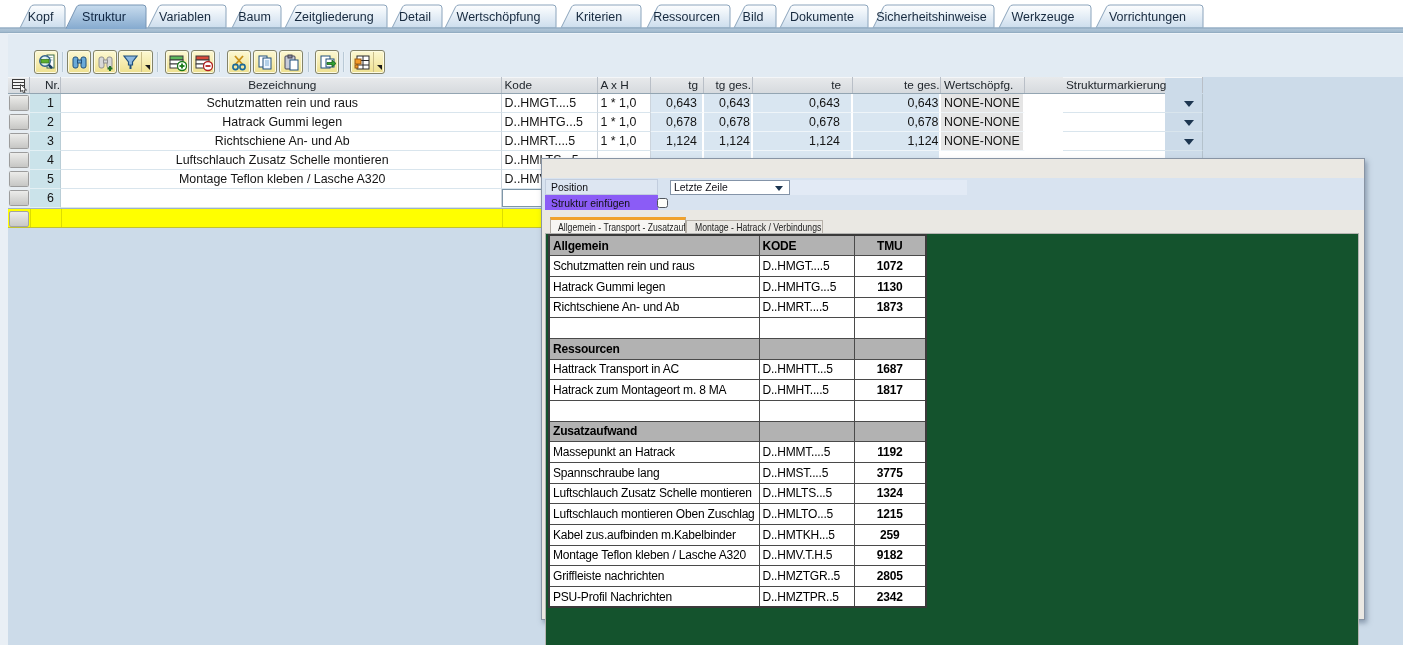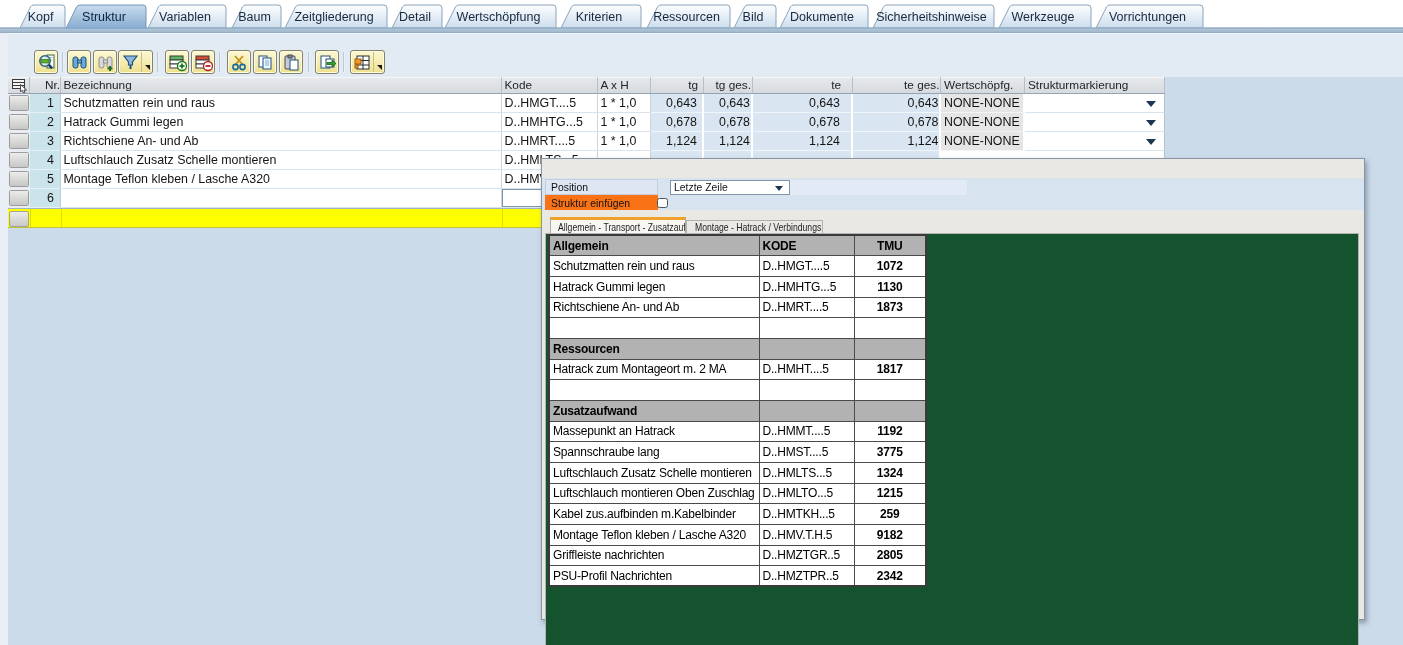--- a/index.html
+++ b/index.html
@@ -21,33 +21,33 @@
 
 #mtable { position:absolute; left:8px; top:77px; width:1157px; }
 .mrow { position:relative; width:1157px; }
 .mcell { position:absolute; top:0; height:100%; font-size:12.4px; line-height:19px; color:#141414; white-space:nowrap; overflow:hidden; }
 .hdr { height:17px; background:linear-gradient(#e8eaec,#d6dade); border-bottom:1px solid #93a5b2; }
 .hdr .mcell { font-size:11.8px; line-height:17px; color:#20262c; border-right:1px solid #b9bfc7; box-shadow:inset 0 1px 0 #f4f6f8; }
 .drow { height:19px; background:#ffffff; }
 .c-sel { left:0; width:22px; background:#e7edf2; }
 .selbtn { position:absolute; left:1px; top:1px; right:1px; bottom:2px; background:linear-gradient(#ececea,#c6c6c4); border:1px solid #9c9c9c; border-radius:1.5px; }
 .c-nr { left:22px; width:31px; background:#cbe3ea; text-align:right; padding-right:6px; border-right:1px solid #b9cdd6; }
-.c-bez { left:53px; width:441px; padding-left:2.5px; border-right:1px solid #ccd4dc; }
+.c-bez { left:53px; width:441px; padding-left:2.5px; border-right:1px solid #ccd4dc;text-align:center; }
 .c-kode { left:494px; width:96px; padding-left:2.5px; border-right:1px solid #ccd4dc; }
 .c-axh { left:590px; width:53px; padding-left:2.5px; border-right:1px solid #ccd4dc; }
 .c-tg { left:643px; width:53px; background:#d9e6f1; text-align:right; padding-right:5px; border-right:2px solid #fff; }
 .c-tgg { left:696px; width:49px; background:#d9e6f1; text-align:right; padding-right:1px; border-right:2px solid #fff; }
 .c-te { left:745px; width:100px; background:#d9e6f1; text-align:right; padding-right:11px; border-right:2px solid #fff; }
 .c-teg { left:845px; width:88px; background:#d9e6f1; text-align:right; padding-right:0.5px; border-right:2px solid #fff; }
 .c-wert { left:933px; width:84px; background:#e5e5e5; padding-left:3px; border-right:2px solid #fff; }
 .c-struk { left:1017px; width:140px; border-right:1px solid #b4c2cc; }
 .hdr .c-nr,.hdr .c-tg,.hdr .c-tgg,.hdr .c-te,.hdr .c-teg { background:transparent; text-align:right; }
 .hdr .c-nr { padding-right:0px; }
 .hdr .c-bez,.hdr .c-kode,.hdr .c-axh,.hdr .c-wert,.hdr .c-struk { background:transparent; }
-.hdr .c-struk,.c-struk { padding-left:3px; }
+.hdr .c-struk,.c-struk { padding-left:3px;margin-left:38px; }
 .drow .mcell { border-bottom:1px solid #d9e5ed; }
 .drow .c-tg,.drow .c-tgg,.drow .c-te,.drow .c-teg,.drow .c-wert { border-bottom:1px solid #eff5f9; }
 .drow .c-nr { border-bottom:1px solid #e4f0f4; }
 .drow .c-sel { border-bottom:none; }
 .arrow-dd { position:absolute; right:8px; top:7px; width:0; height:0; border-left:5px solid transparent; border-right:5px solid transparent; border-top:6px solid #1c3550; }
 #yellowrow { position:absolute; left:8px; top:208px; width:1157px; height:20px; background:#ffff00; border-top:1px solid #9fb4c4; border-bottom:1px solid #c2c232; }
 #yellowrow .ysel { position:absolute; left:1px; top:2px; width:20px; height:16px; background:linear-gradient(#ebebeb,#c9c9c7); border:1px solid #a3a3a3; border-radius:2px; }
 .yline { position:absolute; top:0; width:1px; height:100%; background:rgba(120,120,0,0.25); }
 #r6kode { position:absolute; left:0px; top:0px; width:95px; height:18px; background:#fff; border:1px solid #7e96a8; }
 
@@ -360,21 +360,21 @@
     <div class="yline" style="left:643px"></div>
     <div class="yline" style="left:696px"></div>
     <div class="yline" style="left:745px"></div>
     <div class="yline" style="left:845px"></div>
     <div class="yline" style="left:933px"></div>
     <div class="yline" style="left:1017px"></div>
   </div>
 <div id="dlg">
   <div id="dlgblue">
     <div class="dfield" style="left:3px;top:1px;width:113px;height:16px;">Position</div>
-    <div class="dfield" style="left:3px;top:17px;width:113px;height:15px;background:#f97316;border-color:transparent;">Struktur einfügen</div>
+    <div class="dfield" style="left:3px;top:17px;width:113px;height:15px;background:#8b5cf6;border-color:transparent;">Struktur einfügen</div>
     <div id="combo">Letzte Zeile<div class="arr"></div></div>
     <div id="combobg"></div>
     <div id="chk"></div>
   </div>
   <div class="dtab" id="dtab1"><span>Allgemein - Transport - Zusatzaufw</span></div>
   <div class="dtab" id="dtab2"><span>Montage - Hatrack / Verbindungs</span></div>
   <div id="dpanel">
     <table id="dtable">
         <tbody>
           <tr class="sec">
@@ -401,21 +401,26 @@
             <td class="n"></td>
             <td class="k"></td>
             <td class="t"></td>
           </tr>
           <tr class="sec">
             <td class="n">Ressourcen</td>
             <td class="k"></td>
             <td class="t"></td>
           </tr>
           <tr>
-            <td class="n">Hatrack zum Montageort m. 2 MA</td>
+            <td class="n">Hattrack Transport in AC</td>
+            <td class="k">D..HMHTT...5</td>
+            <td class="t">1687</td>
+          </tr>
+          <tr>
+            <td class="n">Hatrack zum Montageort m. 8 MA</td>
             <td class="k">D..HMHT....5</td>
             <td class="t">1817</td>
           </tr>
           <tr>
             <td class="n"></td>
             <td class="k"></td>
             <td class="t"></td>
           </tr>
           <tr class="sec">
             <td class="n">Zusatzaufwand</td>

